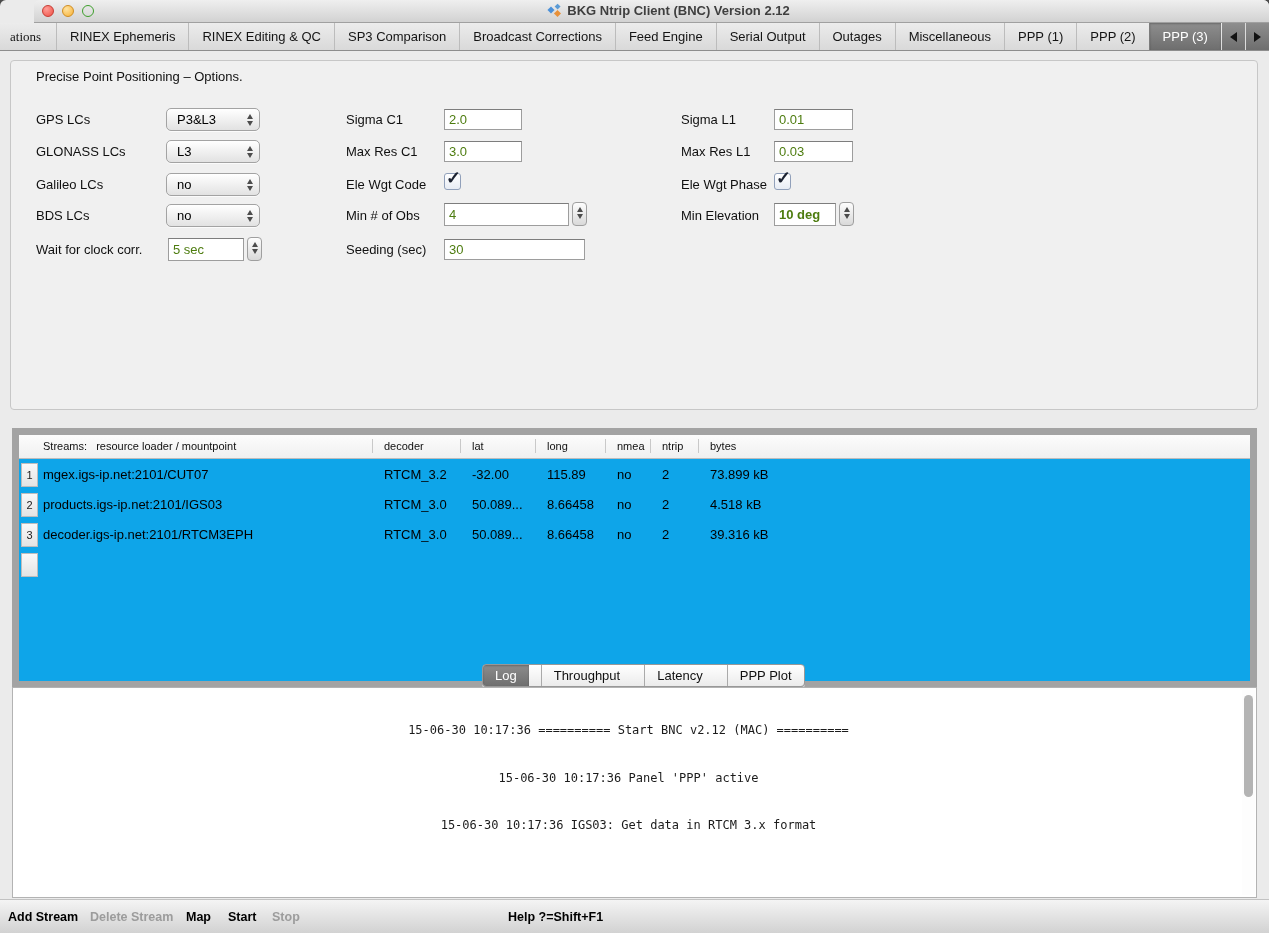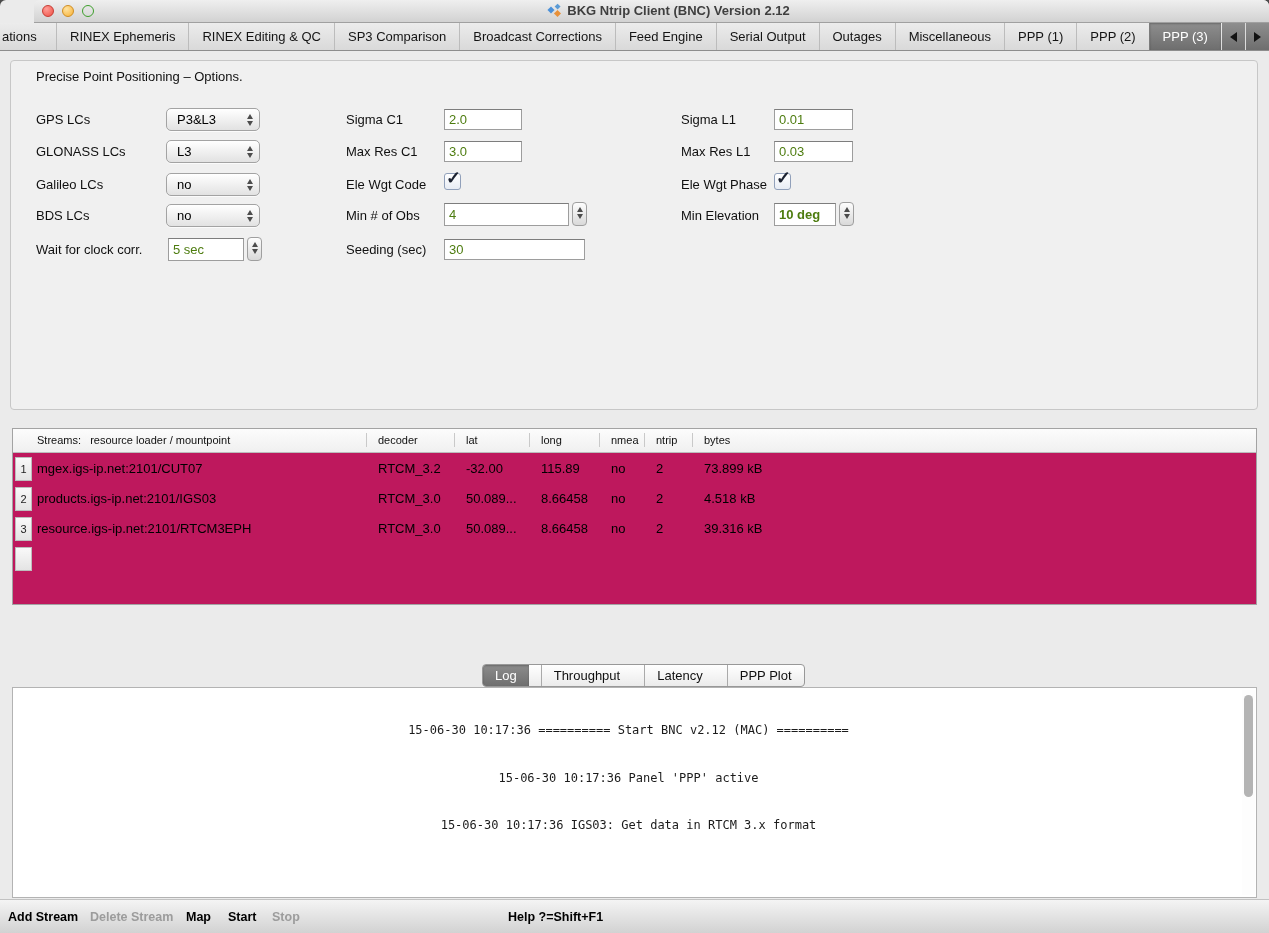--- a/index.html
+++ b/index.html
@@ -16,21 +16,21 @@
   .title{position:absolute;left:0;right:0;top:0;height:22px;text-align:center;line-height:22px;
          font-size:13px;font-weight:bold;color:#3f3f3f;}
   .title svg{vertical-align:-3px;margin-right:5px;}
 
   
   .tabbar{position:absolute;left:0;top:23px;width:100%;height:28px;box-sizing:border-box;display:flex;
           background:linear-gradient(#ececec,#d9d9d9);border-bottom:1px solid #8d8d8d;}
   .tab{display:flex;align-items:center;justify-content:center;padding:0 13px;font-size:13px;
        color:#141414;white-space:nowrap;cursor:default;}
   .tab + .tab{border-left:1px solid #bcbcbc;}
-  .tab.first{width:56px;box-sizing:border-box;padding:0 8px 0 2px;overflow:hidden;justify-content:flex-start;}
+  .tab.first{width:56px;box-sizing:border-box;padding:0 8px 0 10px;overflow:hidden;justify-content:flex-start;font-family:Liberation Serif, serif;}
   .tab.selected{background:linear-gradient(#8e8e8e,#6e6e6e);color:#fff;border-left-color:#7c7c7c;
                 box-shadow:inset 0 1px 2px rgba(0,0,0,.25);}
   .tab-scrollers{margin-left:auto;display:flex;}
   .scroller{width:23px;display:flex;align-items:center;justify-content:center;
             background:linear-gradient(#8e8e8e,#6e6e6e);}
   .scroller + .scroller{border-left:1px solid #dcdcdc;}
   .tri-l{width:0;height:0;border-top:5px solid transparent;border-bottom:5px solid transparent;border-right:7px solid #121212;}
   .tri-r{width:0;height:0;border-top:5px solid transparent;border-bottom:5px solid transparent;border-left:7px solid #121212;}
 
   
@@ -49,22 +49,22 @@
   .arr-down{width:0;height:0;border-left:3.5px solid transparent;border-right:3.5px solid transparent;
             border-top:5px solid #4c4c4c;}
   .spinner{position:absolute;width:15px;height:24px;box-sizing:border-box;border:1px solid #9f9f9f;
            border-radius:4px;background:linear-gradient(#fdfdfd,#d9d9d9);}
   .spinner .arrows{right:3px;top:4px;}
   .checkbox{position:absolute;width:17px;height:17px;box-sizing:border-box;border:1px solid #91a0ba;
             border-radius:3px;background:linear-gradient(#ffffff,#e8ecf4);}
   .checkbox .check{position:absolute;left:1px;top:-7px;font-size:18px;font-weight:bold;color:#1c2230;}
 
   
-  .streams{position:absolute;left:12px;top:428px;width:1245px;height:177px;box-sizing:border-box;
-           background:#be185d;border:1px solid #a3a3a3;}
+  .streams{position:absolute;left:12px;top:428px;width:1245px;height:260px;box-sizing:border-box;
+           background:#0ea5e9;border:7px solid #a3a3a3;}
   .thead{position:absolute;left:0;top:0;right:0;height:23px;background:linear-gradient(#fcfcfc,#f0f0f0);
          border-bottom:1px solid #bcbcbc;}
   .th{position:absolute;top:0;line-height:22px;font-size:11px;color:#101010;white-space:pre;}
   .sep{position:absolute;top:4px;width:1px;height:14px;background:#c9c9c9;}
   .srow{position:absolute;left:0;right:0;height:30px;}
   .rownum{position:absolute;left:2px;top:3px;width:17px;height:24px;box-sizing:border-box;
           background:linear-gradient(#f9f9f9,#e4e4e4);border:1px solid #bdbdbd;font-size:11px;
           text-align:center;line-height:22px;color:#222;}
   .cell{position:absolute;font-size:13px;line-height:30px;color:#000;white-space:nowrap;}
 
@@ -249,21 +249,21 @@
       <span class="cell" style="left:24px">products.igs-ip.net:2101/IGS03</span>
       <span class="cell" style="left:365px">RTCM_3.0</span>
       <span class="cell" style="left:453px">50.089...</span>
       <span class="cell" style="left:528px">8.66458</span>
       <span class="cell" style="left:598px">no</span>
       <span class="cell" style="left:643px">2</span>
       <span class="cell" style="left:691px">4.518 kB</span>
     </div>
     <div class="srow" style="top:85px">
       <span class="rownum">3</span>
-      <span class="cell" style="left:24px">resource.igs-ip.net:2101/RTCM3EPH</span>
+      <span class="cell" style="left:24px">decoder.igs-ip.net:2101/RTCM3EPH</span>
       <span class="cell" style="left:365px">RTCM_3.0</span>
       <span class="cell" style="left:453px">50.089...</span>
       <span class="cell" style="left:528px">8.66458</span>
       <span class="cell" style="left:598px">no</span>
       <span class="cell" style="left:643px">2</span>
       <span class="cell" style="left:691px">39.316 kB</span>
     </div>
     <span class="rownum" style="top:118px"></span>
   </div>
 

